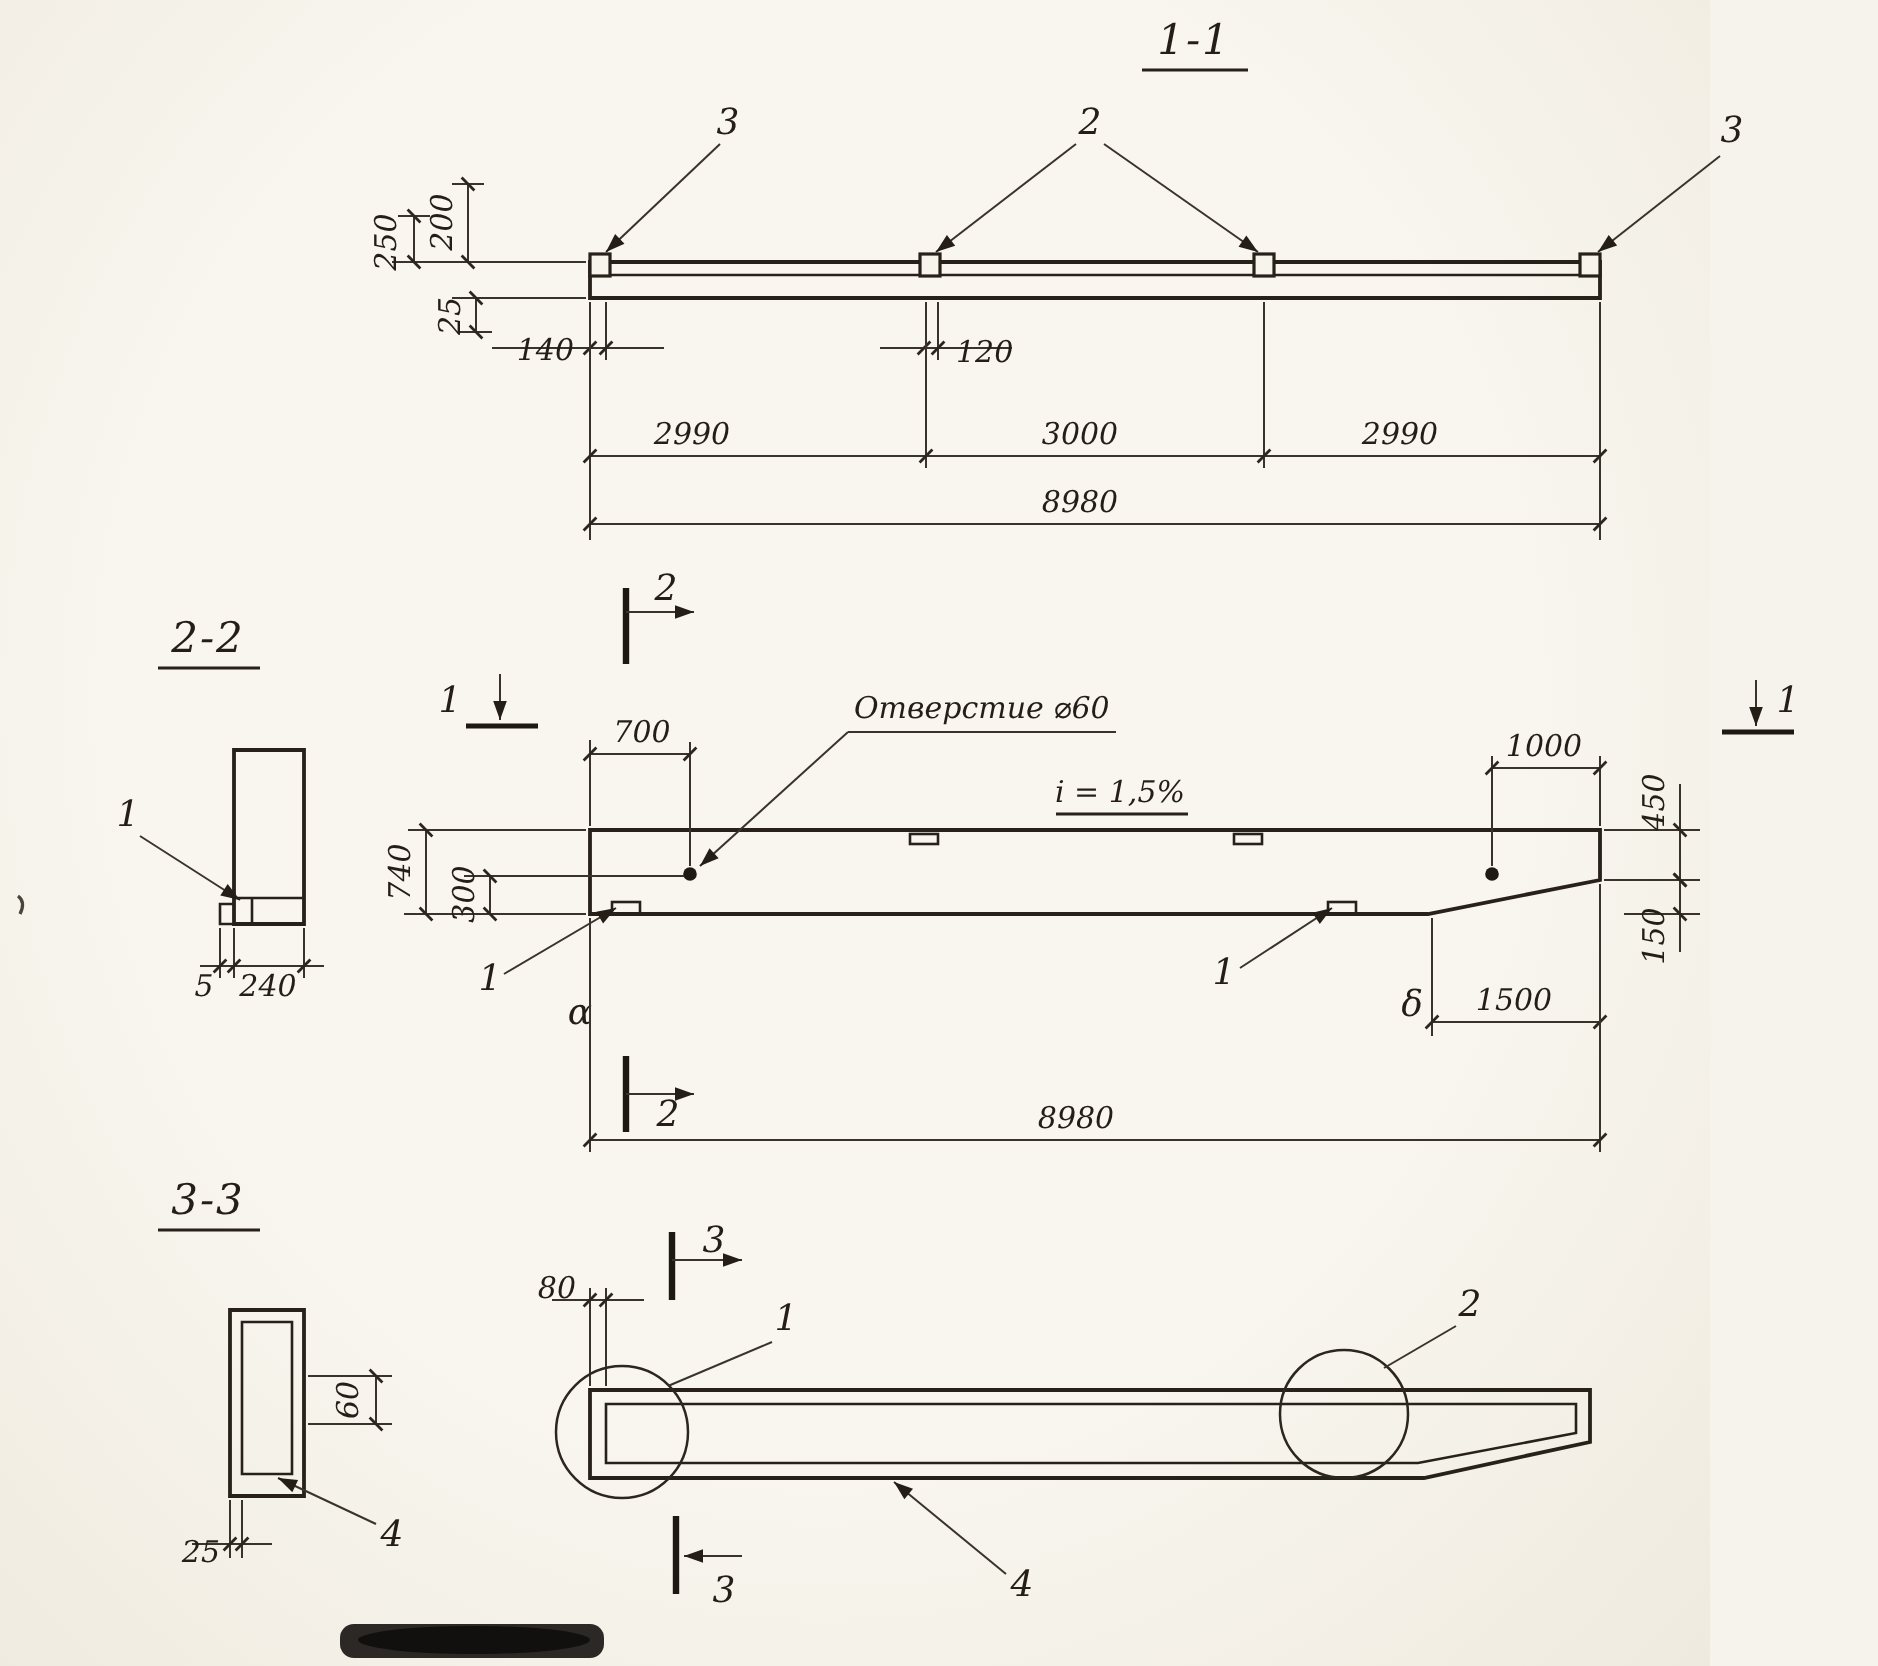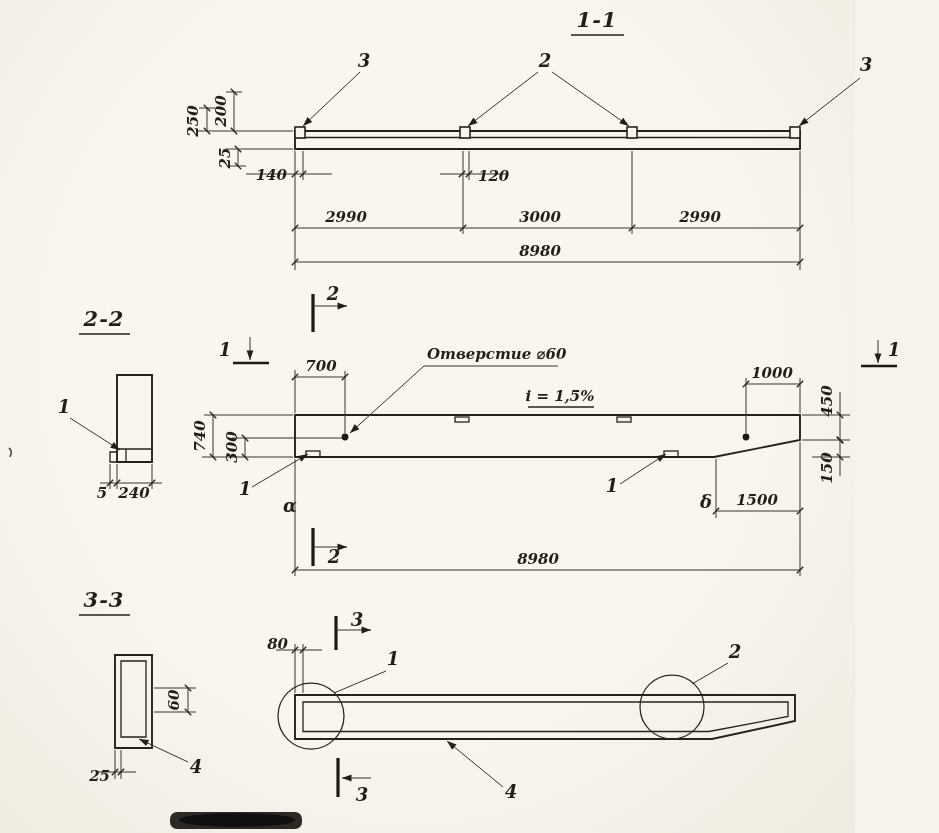--- a/index.html
+++ b/index.html
@@ -1,17 +1,17 @@
 <!DOCTYPE html>
 <html><head>
 <meta charset="utf-8">
 <style>
   html,body{margin:0;padding:0;background:#f6f3ec;}
   .paper{position:relative;width:855px;height:833px;
-    background:radial-gradient(ellipse at 48% 42%, #f8f6ef 55%, #efeadf 100%);font-weight:bold;}
+    background:radial-gradient(ellipse at 48% 42%, #f8f6ef 55%, #efeadf 100%);}
   svg{display:block;}
   text{font-family:"DejaVu Serif","DejaVu Sans",serif;font-style:italic;fill:#241e16;}
   .t-title{font-size:21px;letter-spacing:1px;}
   .t-dim{font-size:15px;}
   .t-call{font-size:18px;}
   .t-note{font-size:15px;}
   .ol{fill:none;stroke:#272119;stroke-width:1.9;stroke-linejoin:miter;stroke-linecap:square;}
   .ol2{fill:none;stroke:#272119;stroke-width:1.3;}
   .dim{fill:none;stroke:#3a332a;stroke-width:1;}
   .cut{fill:none;stroke:#1d1812;stroke-width:3.2;}

